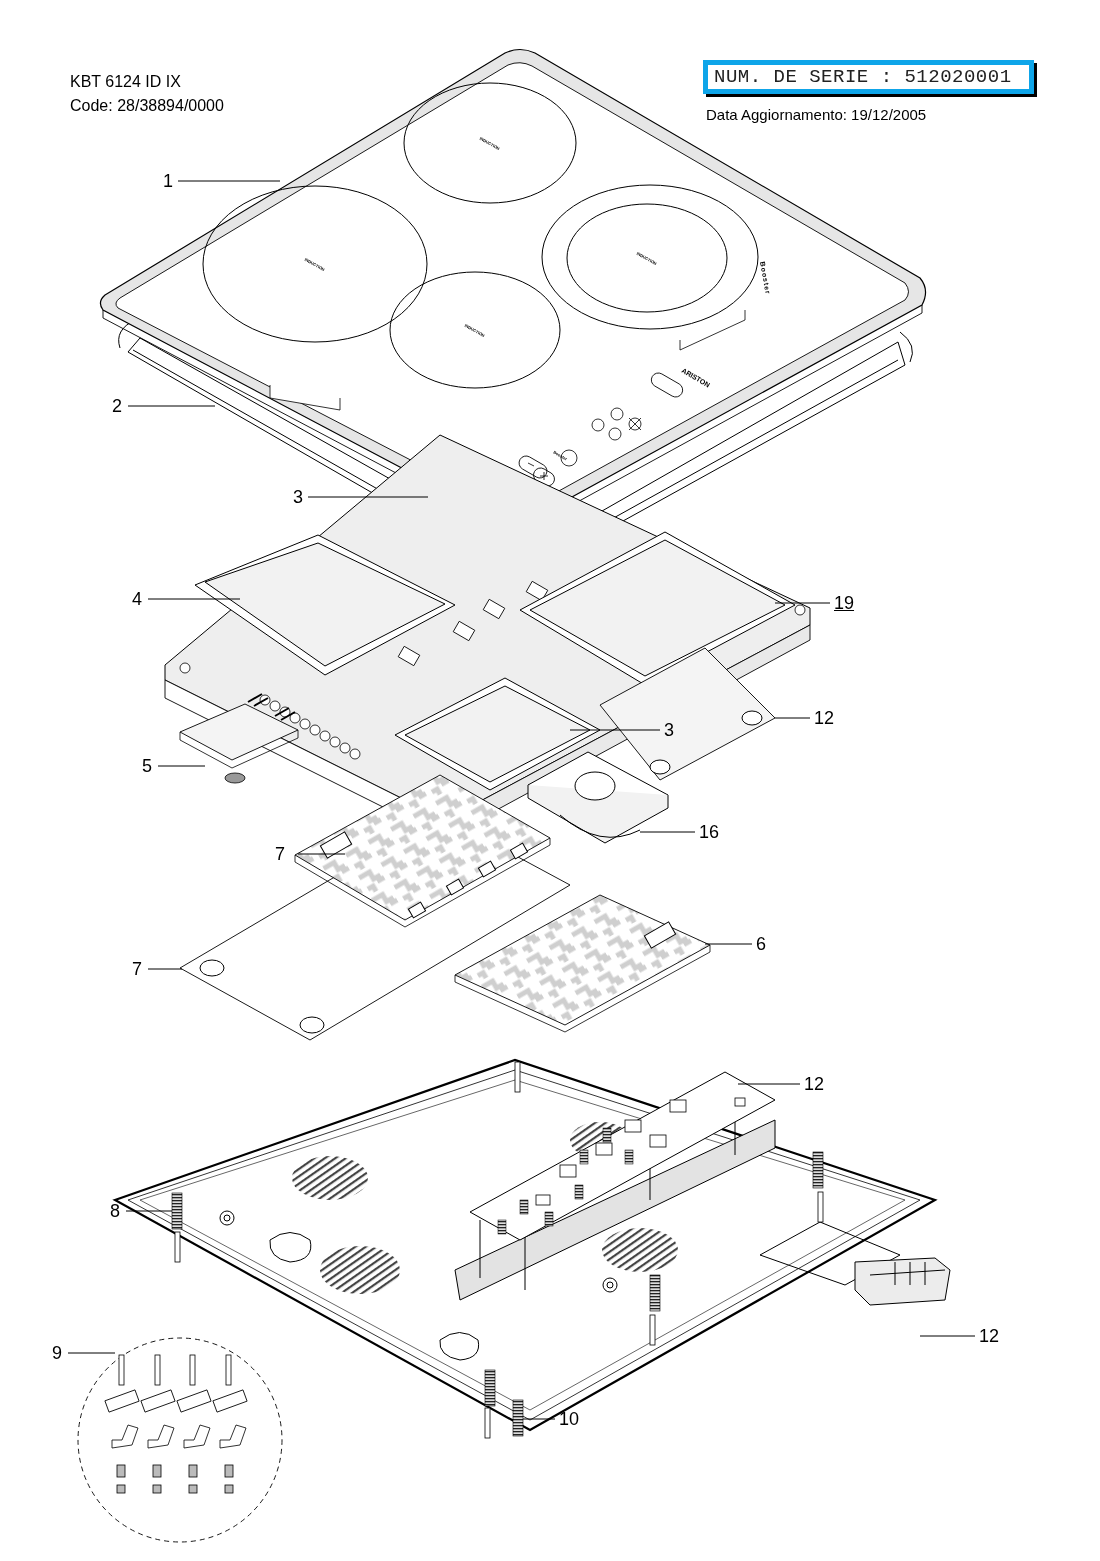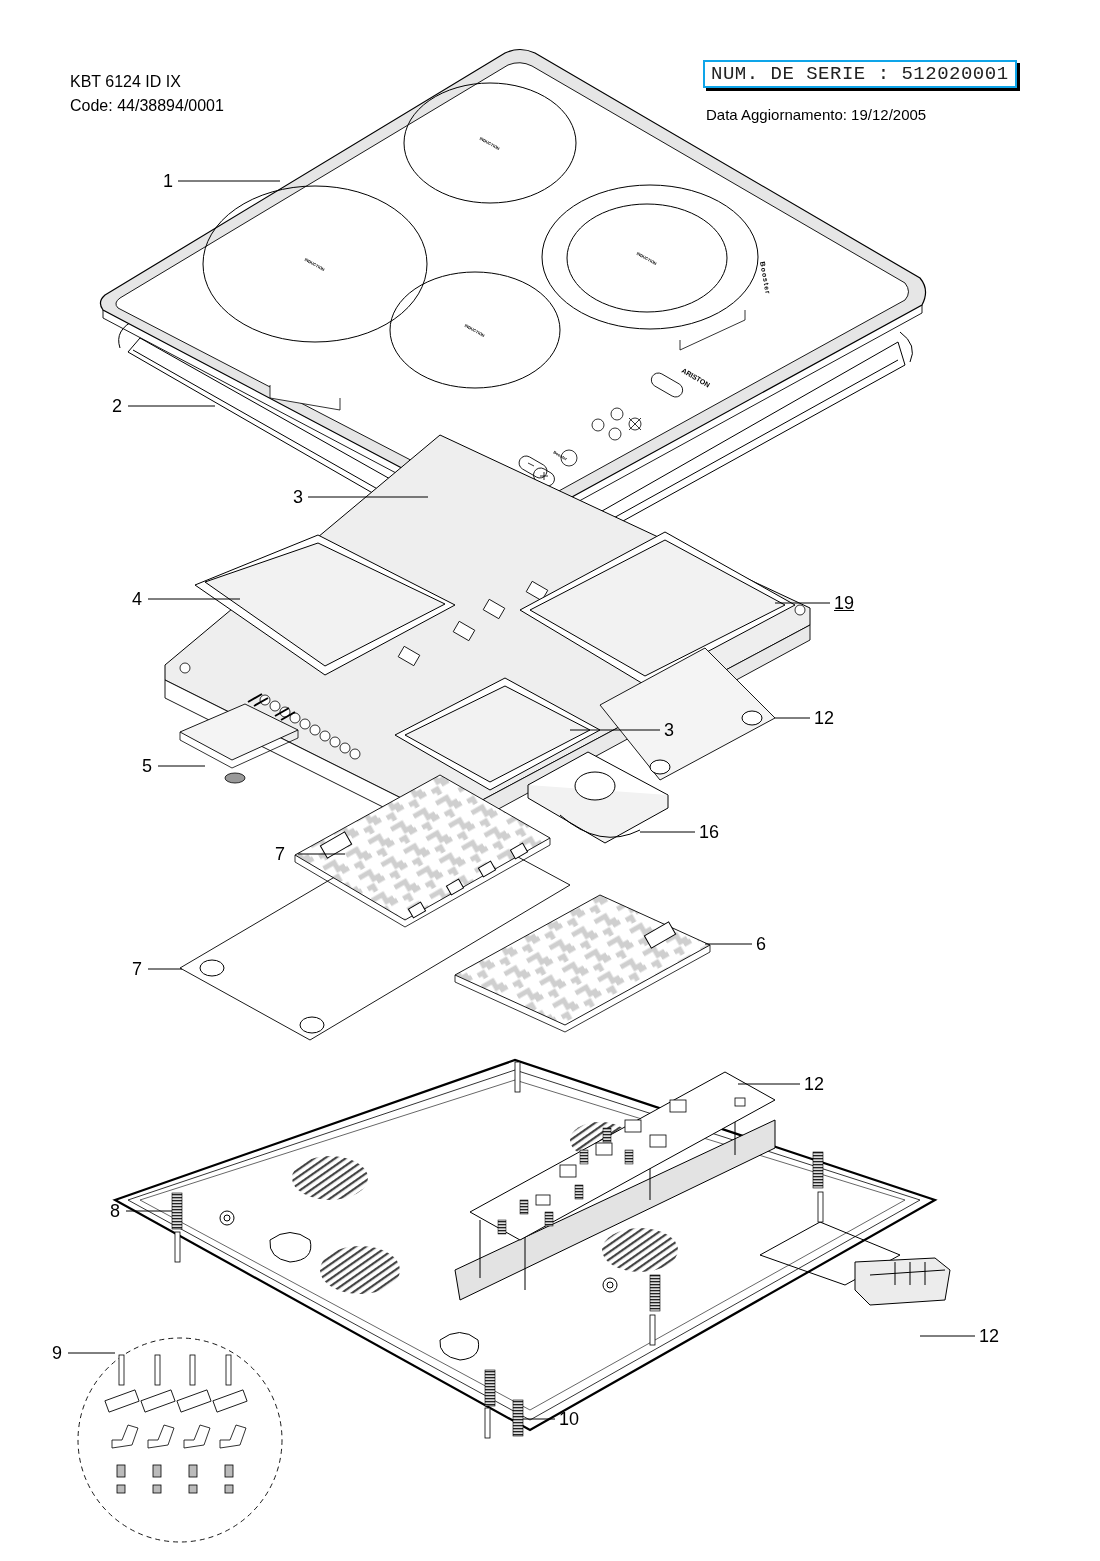--- a/index.html
+++ b/index.html
@@ -1,34 +1,34 @@
 <!DOCTYPE html>
 <html><head>
 <meta charset="utf-8">
 <style>
   html, body { margin: 0; padding: 0; background: #ffffff; }
   body { width: 1100px; height: 1561px; position: relative; overflow: hidden;
          font-family: "Liberation Sans", sans-serif; color: #000; }
   #diagram { position: absolute; left: 0; top: 0; width: 1100px; height: 1561px; }
   .model { position: absolute; left: 70px; top: 70px; width: 250px; text-align: left;
            font-size: 16px; line-height: 24px; }
-  .serial-box { position: absolute; left: 703px; top: 60px; padding: 1px 6px 1px 6px;
-                border: 2px solid #0ea5e9; box-shadow: 3px 3px 0 #000; background: #fff;
+  .serial-box { position: absolute; left: 703px; top: 60px; padding: 1px 17px 1px 6px;
+                border: 5px solid #0ea5e9; box-shadow: 3px 3px 0 #000; background: #fff;
                 font-family: "Liberation Mono", monospace; font-size: 19px; letter-spacing: 0.5px;
                 color: #222; white-space: pre; }
   .update { position: absolute; left: 706px; top: 106px; font-size: 15px; }
   .callout { position: absolute; font-size: 18px; line-height: 20px; }
   svg text { font-family: "Liberation Sans", sans-serif; }
 </style>
 </head>
 <body>
 
 <div class="model">
   <div>KBT 6124 ID IX</div>
-  <div>Code: 44/38894/0001</div>
+  <div>Code: 28/38894/0000</div>
 </div>
 <div class="serial-box">NUM. DE SERIE : 512020001</div>
 <div class="update">Data Aggiornamento: 19/12/2005</div>
 
 <svg id="diagram" viewBox="0 0 1100 1561" xmlns="http://www.w3.org/2000/svg">
   <defs>
     <pattern id="grille" width="6" height="6" patternUnits="userSpaceOnUse" patternTransform="rotate(-35)">
       <rect width="6" height="6" fill="#fff"></rect>
       <rect width="6" height="2.2" fill="#444"></rect>
     </pattern>

